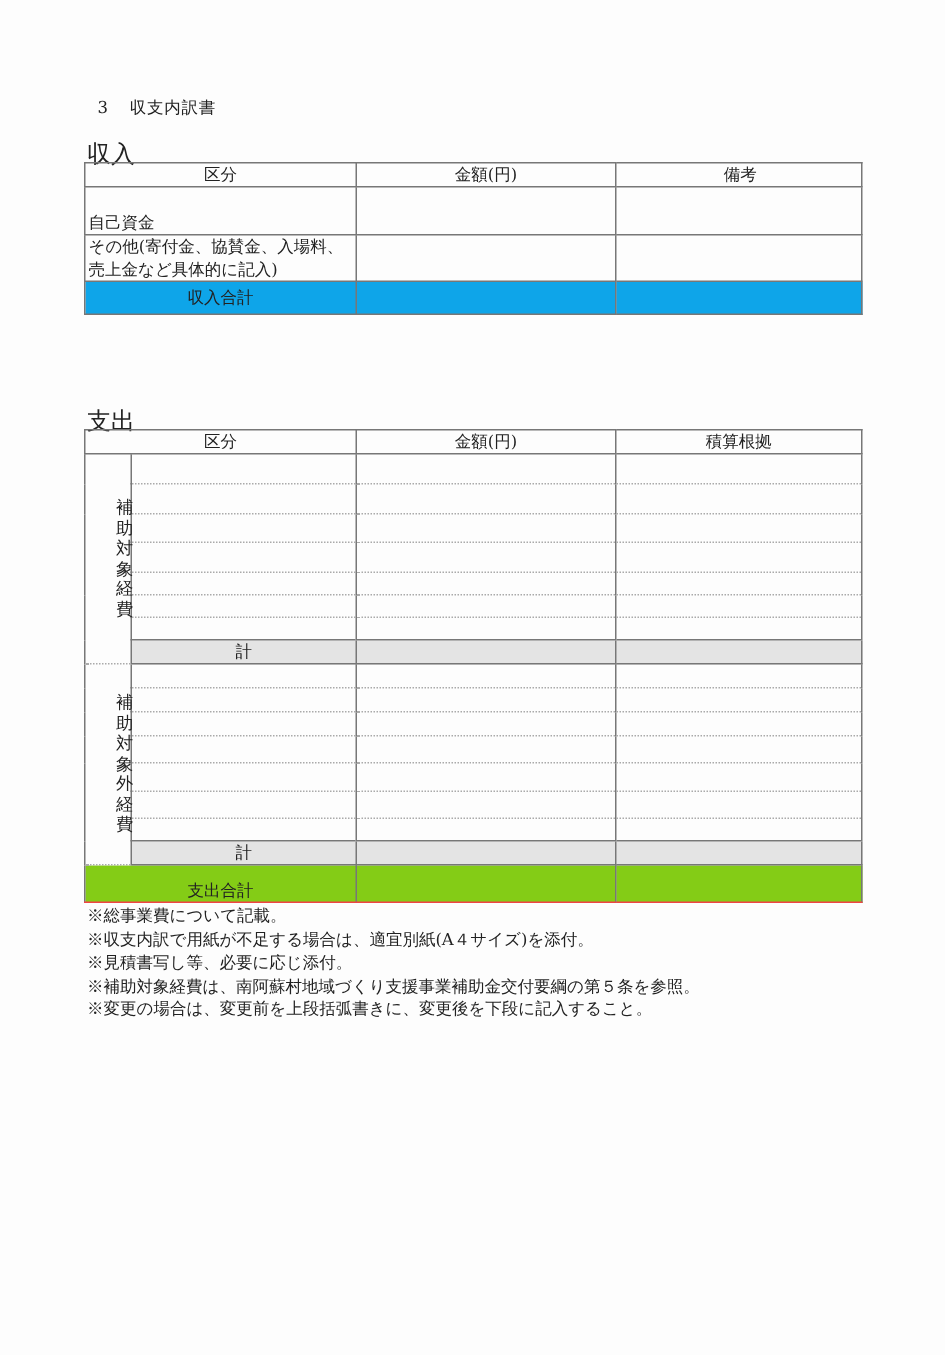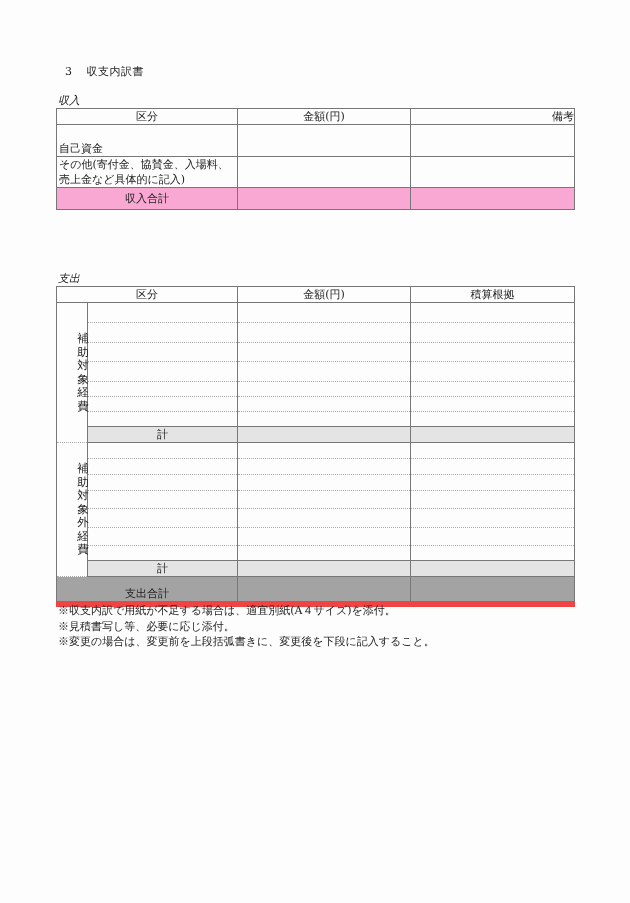--- a/index.html
+++ b/index.html
@@ -4,44 +4,44 @@
 <style>
   html, body { margin: 0; padding: 0; }
   body {
     width: 630px; height: 903px; background: #fdfdfd; position: relative; overflow: hidden;
     font-family: "DejaVu Serif", "Liberation Serif", serif; color: #222;
     font-size: 11px;
   }
   .abs { position: absolute; }
   .title { left: 65px; top: 64px; font-size: 11px; letter-spacing: 0.5px; }
   .title .num { margin-right: 14px; }
-  .section-label { font-size: 11px; font-style: italic; }
+  .section-label { font-size: 16px; }
   table { border-collapse: collapse; position: absolute; table-layout: fixed; }
   td, th { padding: 0; font-weight: normal; font-size: 11px; }
   .inc { left: 56px; top: 108px; width: 518px; }
   .inc td, .inc th { border: 1px solid #777; }
   .inc .hdr th { height: 15px; line-height: 15px; }
   .inc .r1 td { height: 30px; }
   .inc .r2 td { height: 31px; }
   .inc .r3 td { height: 30px; margin-top: 29px; }
-  .inc .tot td { height: 21px; background: #f9a8d4; }
+  .inc .tot td { height: 21px; background: #0ea5e9; }
   .cellL { text-align: left; vertical-align: top; padding-left: 2px; line-height: 15px; }
   .cellL.bottom { vertical-align: bottom; }
   .center { text-align: center; }
-  .leftpad { text-align: right; padding-left: 2px; }
+  .leftpad { text-align: center; padding-left: 2px; }
 
   .exp { left: 56px; top: 286px; width: 518px; }
   .exp td, .exp th { border-left: 1px solid #777; border-right: 1px solid #777; }
   .exp .hdr th { height: 15px; line-height: 15px; border-top: 1px solid #777; border-bottom: 1px solid #777; }
   .exp .line td { border-bottom: 1px dotted #aaa; padding-left: 20px; }
   .exp .line.last td { border-bottom: none; }
   .exp .sub td { background: #e4e4e4; border-top: 1px solid #777; border-bottom: 1px solid #777; height: 15px; line-height: 15px; }
   .exp .vlabel { border-bottom: 1px solid #777; vertical-align: middle; text-align: center; background: #fdfdfd; }
   .exp .vlabel span { display: inline-block; width: 12px; line-height: 13.5px; font-size: 11.5px; word-break: break-all; }
-  .exp .gt td { background: #a3a3a3; border-bottom: 6px solid #ef4444; height: 24px; }
+  .exp .gt td { background: #84cc16; border-bottom: 1px solid #ef4444; height: 24px; }
   .exp .gt .lbl { vertical-align: bottom; text-align: center; line-height: 14px; }
   .notes { left: 58px; top: 603px; line-height: 15.5px; font-size: 11px; }
 </style>
 </head>
 <body>
 
 <div class="abs title">
   <span class="num">3</span><span>収支内訳書</span>
 </div>
 
@@ -178,16 +178,18 @@
   </tr>
   <tr class="gt">
     <td colspan="2" class="lbl">支出合計</td>
     <td></td>
     <td></td>
   </tr>
 </tbody>
   </table>
 
 <div class="abs notes">
+  <div>※総事業費について記載。</div>
   <div>※収支内訳で用紙が不足する場合は、適宜別紙(A４サイズ)を添付。</div>
   <div>※見積書写し等、必要に応じ添付。</div>
+  <div>※補助対象経費は、南阿蘇村地域づくり支援事業補助金交付要綱の第５条を参照。</div>
   <div>※変更の場合は、変更前を上段括弧書きに、変更後を下段に記入すること。</div>
 </div>
 
 </body></html>

